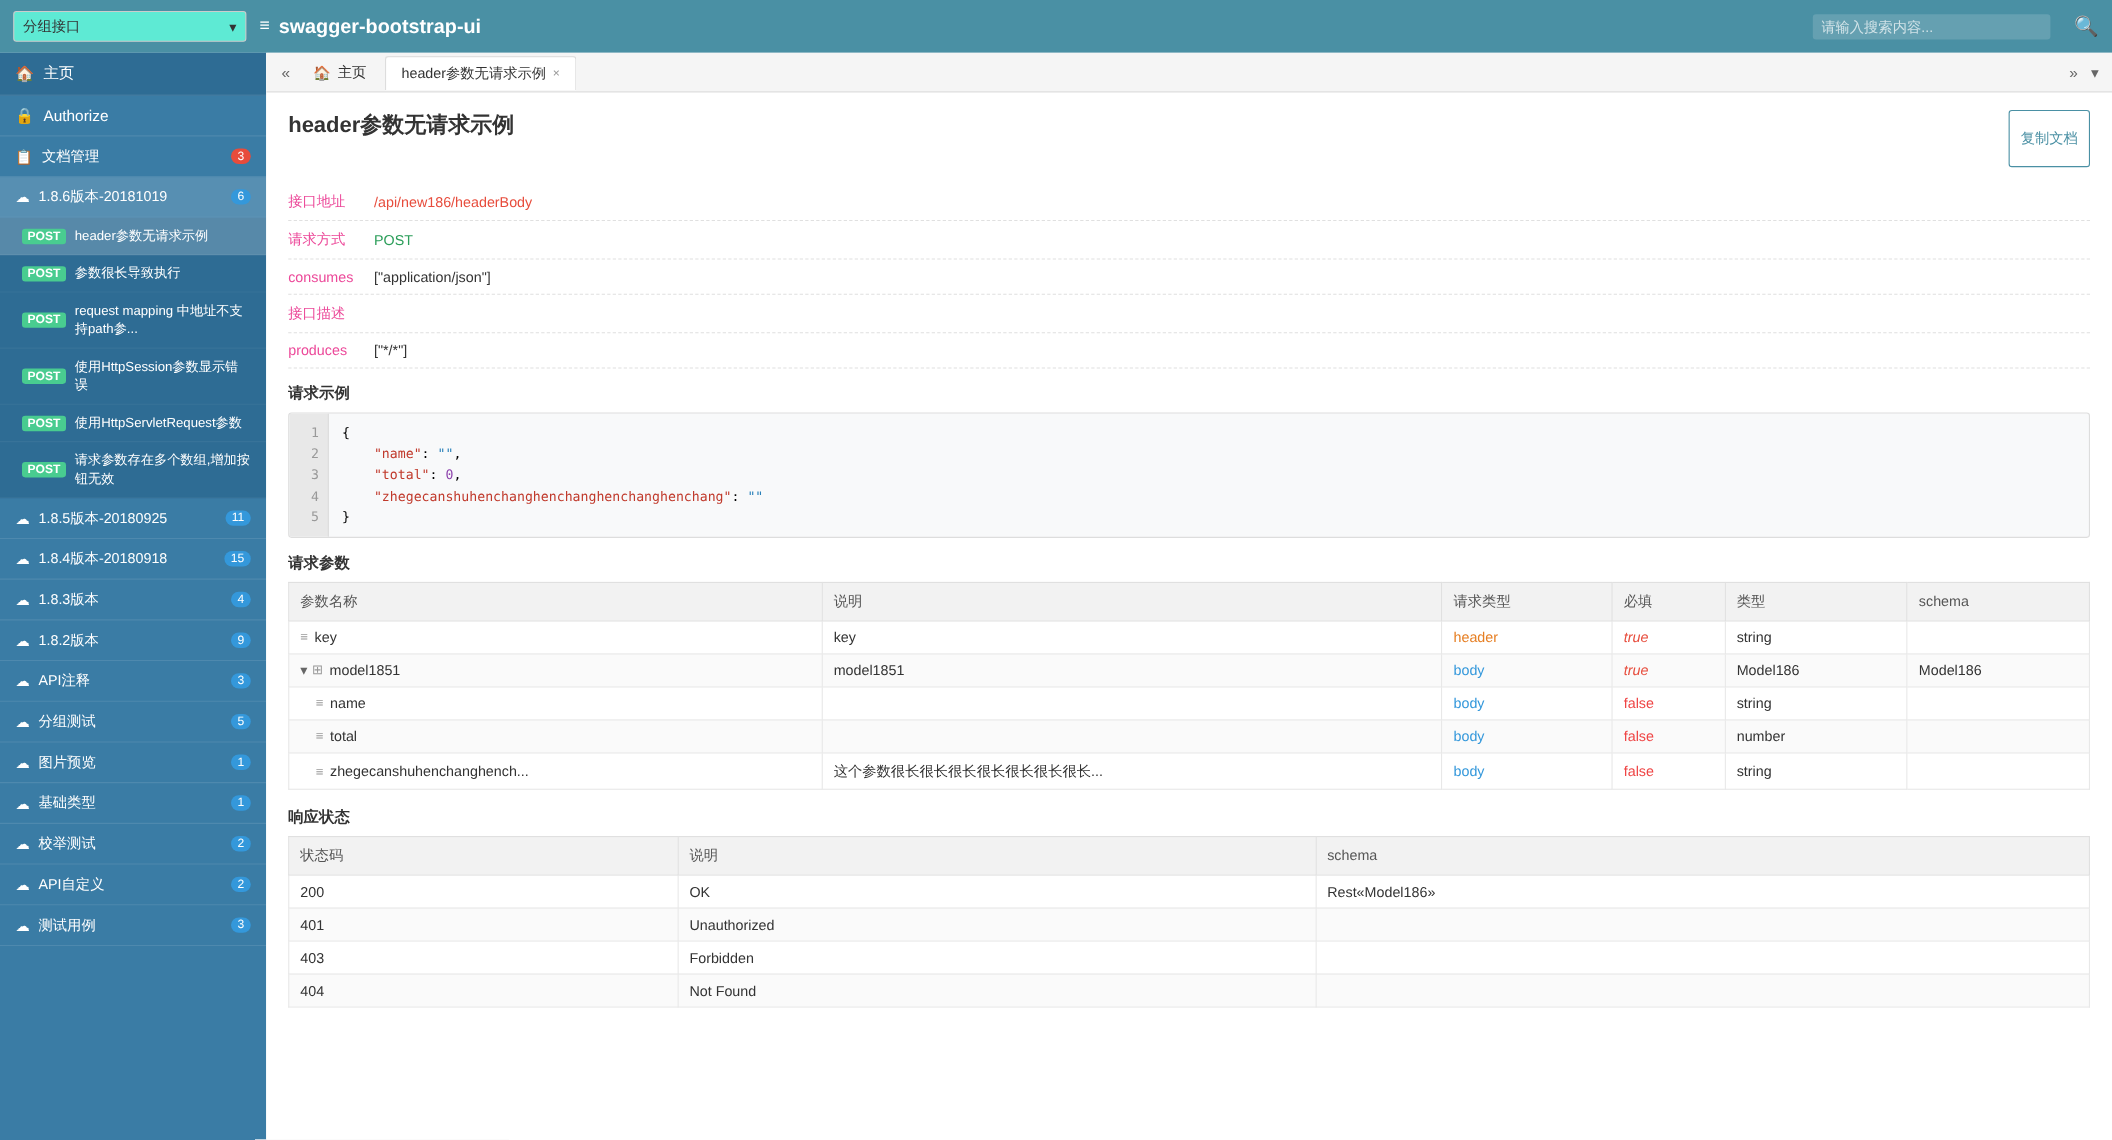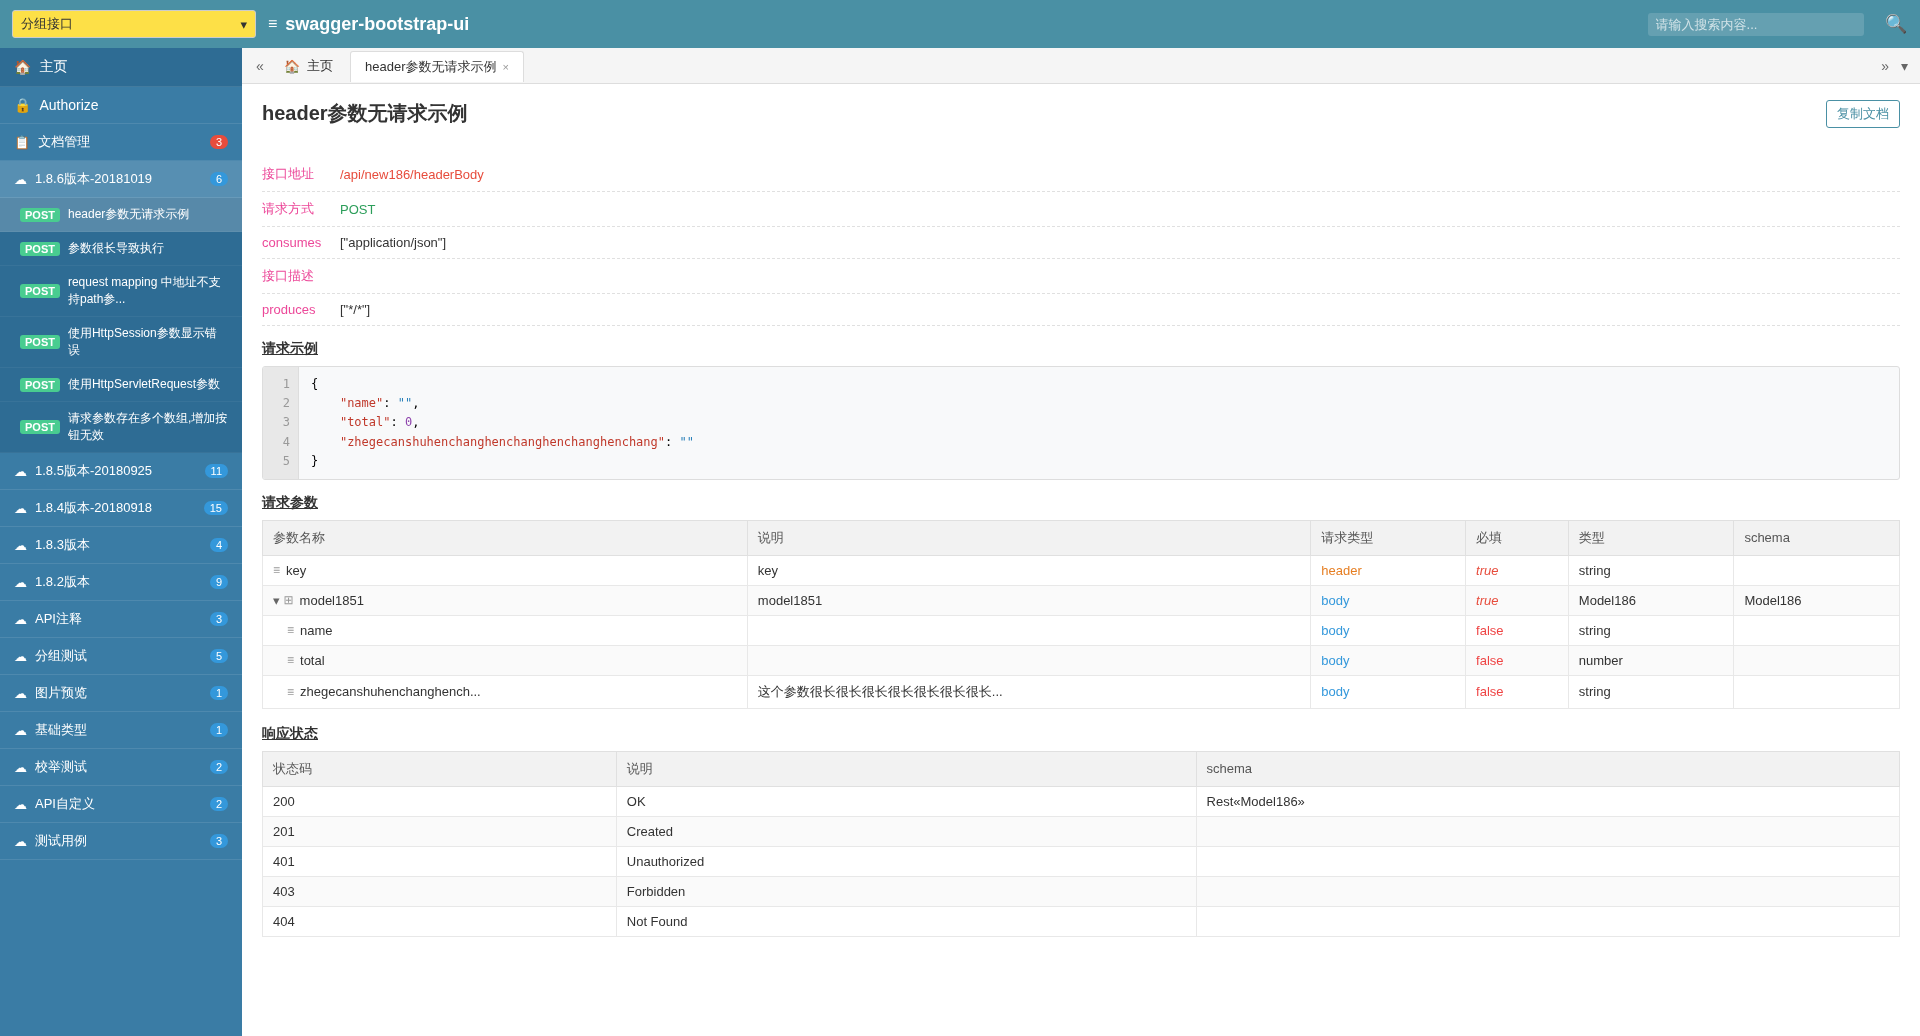--- a/index.html
+++ b/index.html
@@ -6,22 +6,22 @@
     body { font-family: Arial, sans-serif; font-size: 13px; background: #f5f5f5; overflow: hidden; height: 1036px; }
 
     
     .top-header {
       display: flex; align-items: center;
       background: #4a90a4; height: 48px; padding: 0 12px;
       color: white; gap: 12px;
     }
     .group-select {
       display: flex; align-items: center;
-      background: #fde047; border: 1px solid #ccc; border-radius: 3px;
-      padding: 4px 8px; width: 244px; cursor: pointer; color: #333;
+      background: #5eead4; border: 1px solid #ccc; border-radius: 3px;
+      padding: 4px 8px; width: 212px; cursor: pointer; color: #333;
       justify-content: space-between;
     }
     .app-title {
       flex: 1; font-size: 18px; font-weight: bold; color: white;
       display: flex; align-items: center; gap: 8px;
     }
     .app-title .menu-icon { font-size: 16px; }
     .search-area {
       display: flex; align-items: center; gap: 22px;
       margin-left: auto;
@@ -130,21 +130,21 @@
     }
     .info-row {
       display: flex; align-items: center; gap: 8px;
       padding: 8px 0; border-bottom: 1px dashed #e0e0e0; font-size: 13px;
     }
     .info-label { color: #ec4899; min-width: 70px; }
     .info-value { color: #e74c3c; }
     .info-value.green { color: #2c9e5a; }
     .info-value.dark { color: #333; }
     .section-title {
-      font-size: 14px; font-weight: bold; color: #333; margin: 14px 0 8px 0; text-decoration: underline;
+      font-size: 14px; font-weight: bold; color: #333; margin: 14px 0 8px 0;
     }
 
     
     .code-block {
       border: 1px solid #ddd; border-radius: 3px; font-family: monospace;
       font-size: 12px; background: #f8f9fa; position: relative;
       max-height: 130px; overflow: hidden;
     }
     .code-block-inner {
       display: flex;
@@ -385,21 +385,21 @@
       <div class="tab-right-btns">
         <span class="tab-right-btn">»</span>
         <span class="tab-right-btn">▾</span>
       </div>
     </div>
 
     <div class="main-content">
 
       <div style="display:flex; justify-content:space-between; align-items:flex-start; margin-bottom:14px;">
         <h2 class="doc-title">header参数无请求示例</h2>
-        <button class="copy-doc-btn" style="background:none;border:1px solid #4a90a4; border-radius:3px; padding:4px 10px; cursor:pointer; color:#4a90a4;">复制文档</button>
+        <button class="copy-doc-btn" style="background:none;border:1px solid #4a90a4; border-radius:3px; padding:16px 10px; cursor:pointer; color:#4a90a4;">复制文档</button>
       </div>
 
       <div class="info-row">
         <span class="info-label">接口地址</span>
         <span class="info-value">/api/new186/headerBody</span>
       </div>
 
       <div class="info-row">
         <span class="info-label">请求方式</span>
         <span class="info-value green">POST</span>
@@ -531,25 +531,20 @@
             <th>schema</th>
           </tr>
         </thead>
         <tbody>
           <tr>
             <td>200</td>
             <td>OK</td>
             <td>Rest«Model186»</td>
           </tr>
           <tr>
-            <td>201</td>
-            <td>Created</td>
-            <td></td>
-          </tr>
-          <tr>
             <td>401</td>
             <td>Unauthorized</td>
             <td></td>
           </tr>
           <tr>
             <td>403</td>
             <td>Forbidden</td>
             <td></td>
           </tr>
           <tr>

